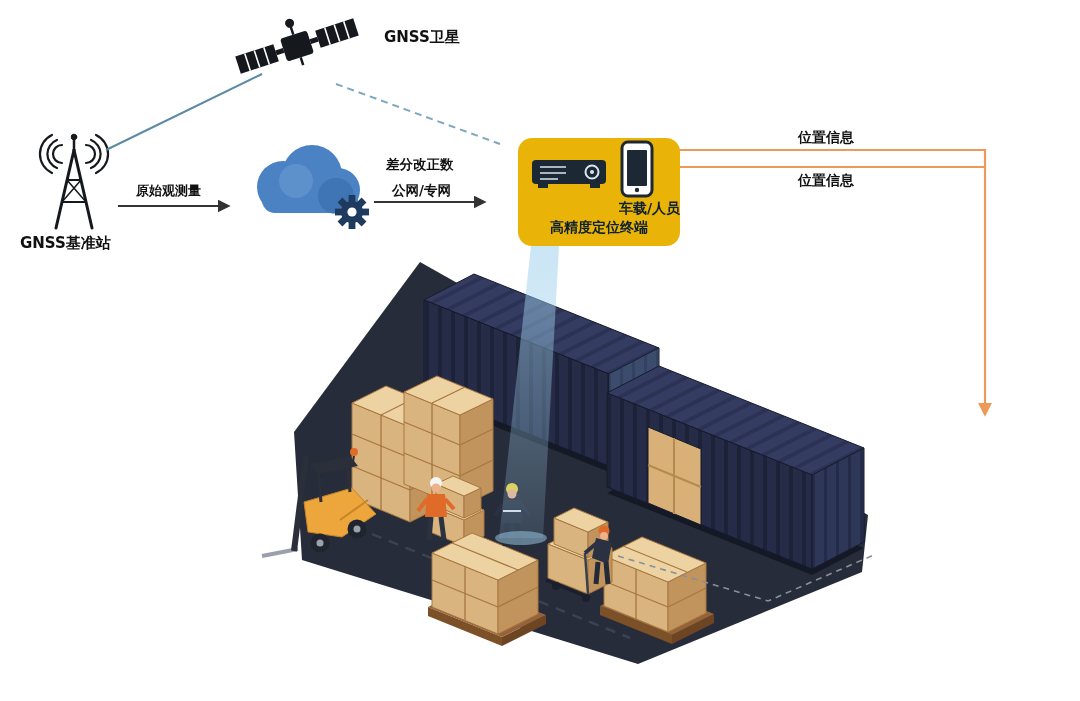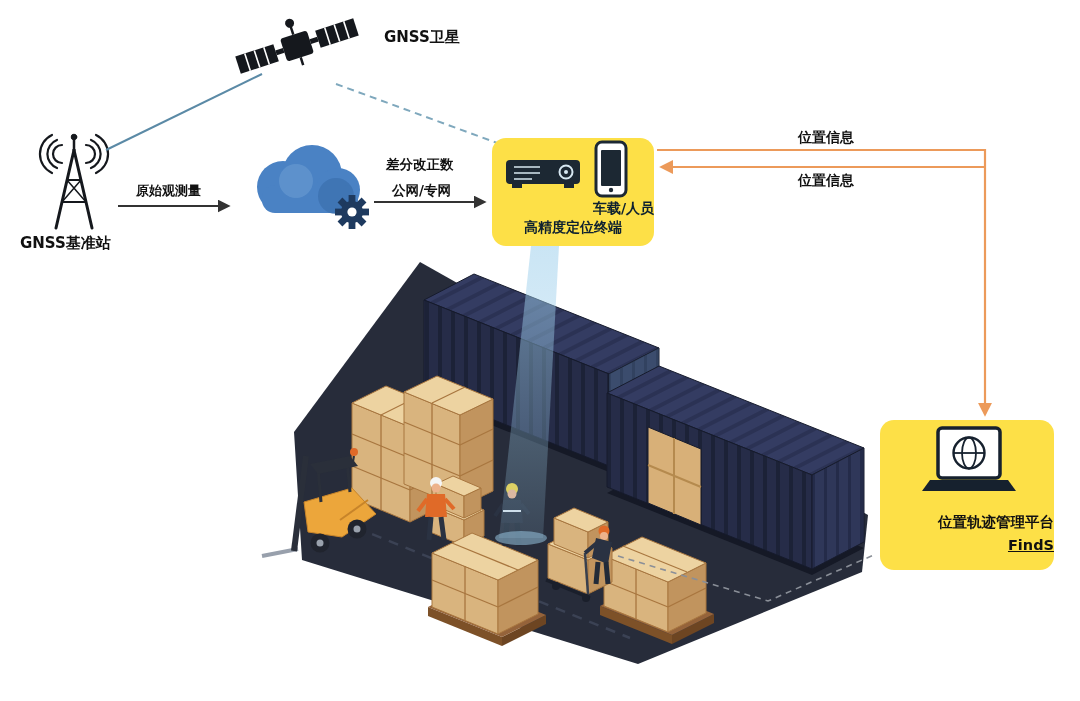--- a/index.html
+++ b/index.html
@@ -1,20 +1,20 @@
 <!DOCTYPE html>
 <html><head>
 <meta charset="utf-8">
 <style>
   html,body{margin:0;padding:0;background:#fff;}
   .canvas{position:relative;width:1080px;height:701px;background:#ffffff;overflow:hidden;
           font-family:"DejaVu Sans","Liberation Sans",sans-serif;}
   .layer{position:absolute;left:0;top:0;}
   .label{position:absolute;font-weight:bold;color:#111;white-space:nowrap;line-height:1.2;}
-  .panel{position:absolute;background:#fde047;border-radius:14px;}
+  .panel{position:absolute;background:#eab308;border-radius:14px;margin-left:26px;}
   .underline{text-decoration:underline;}
   .ctr{text-align:right;}
 </style>
 </head>
 <body>
 
 <div class="canvas">
 
 <svg class="layer" width="1080" height="701" viewBox="0 0 1080 701">
   <defs>
@@ -274,33 +274,20 @@
     <g transform="translate(104,4)">
       <rect x="0" y="0" width="30" height="54" rx="6" fill="#ffffff" stroke="#1c2833" stroke-width="3"></rect>
       <rect x="5" y="8" width="20" height="36" rx="1" fill="#1c2833"></rect>
       <circle cx="15" cy="48" r="2.2" fill="#1c2833"></circle>
     </g>
   </svg>
   <div class="label ctr" style="left:0;top:62px;width:162px;font-size:14px;color:#0e2130;">车载/人员</div>
   <div class="label ctr" style="left:0;top:81px;width:130px;font-size:14px;color:#0e2130;">高精度定位终端</div>
 </div>
 
-<div class="panel" style="left:880px;top:420px;width:174px;height:150px;">
-  <svg width="174" height="88" style="position:absolute;left:0;top:0;">
-    <g transform="translate(44,8)">
-      <rect x="14" y="0" width="62" height="50" rx="4" fill="#ffffff" stroke="#16212e" stroke-width="3.5"></rect>
-      <circle cx="45" cy="25" r="15.5" fill="none" stroke="#16212e" stroke-width="2.4"></circle>
-      <ellipse cx="45" cy="25" rx="7" ry="15.5" fill="none" stroke="#16212e" stroke-width="1.8"></ellipse>
-      <line x1="29.5" y1="25" x2="60.5" y2="25" stroke="#16212e" stroke-width="1.8"></line>
-      <polygon points="6,52 84,52 92,63 -2,63" fill="#16212e"></polygon>
-    </g>
-  </svg>
-  <div class="label ctr" style="left:0;top:94px;width:174px;font-size:14.5px;color:#111;">位置轨迹管理平台</div>
-  <div class="label ctr underline" style="left:0;top:117px;width:174px;font-size:14.5px;color:#111;">FindS</div>
-</div>
 
 <div class="label" style="left:356px;top:28px;font-size:15px;margin-left:28px;">GNSS卫星</div>
 
 <div class="label" style="left:20px;top:234px;font-size:15px;">GNSS基准站</div>
 
 <div class="label" style="left:136px;top:183px;font-size:13px;">原始观测量</div>
 
 
 <div class="label" style="left:386px;top:156px;font-size:13.5px;">差分改正数</div>
 <div class="label" style="left:392px;top:174px;font-size:13.5px;margin-top:8px;">公网/专网</div>

